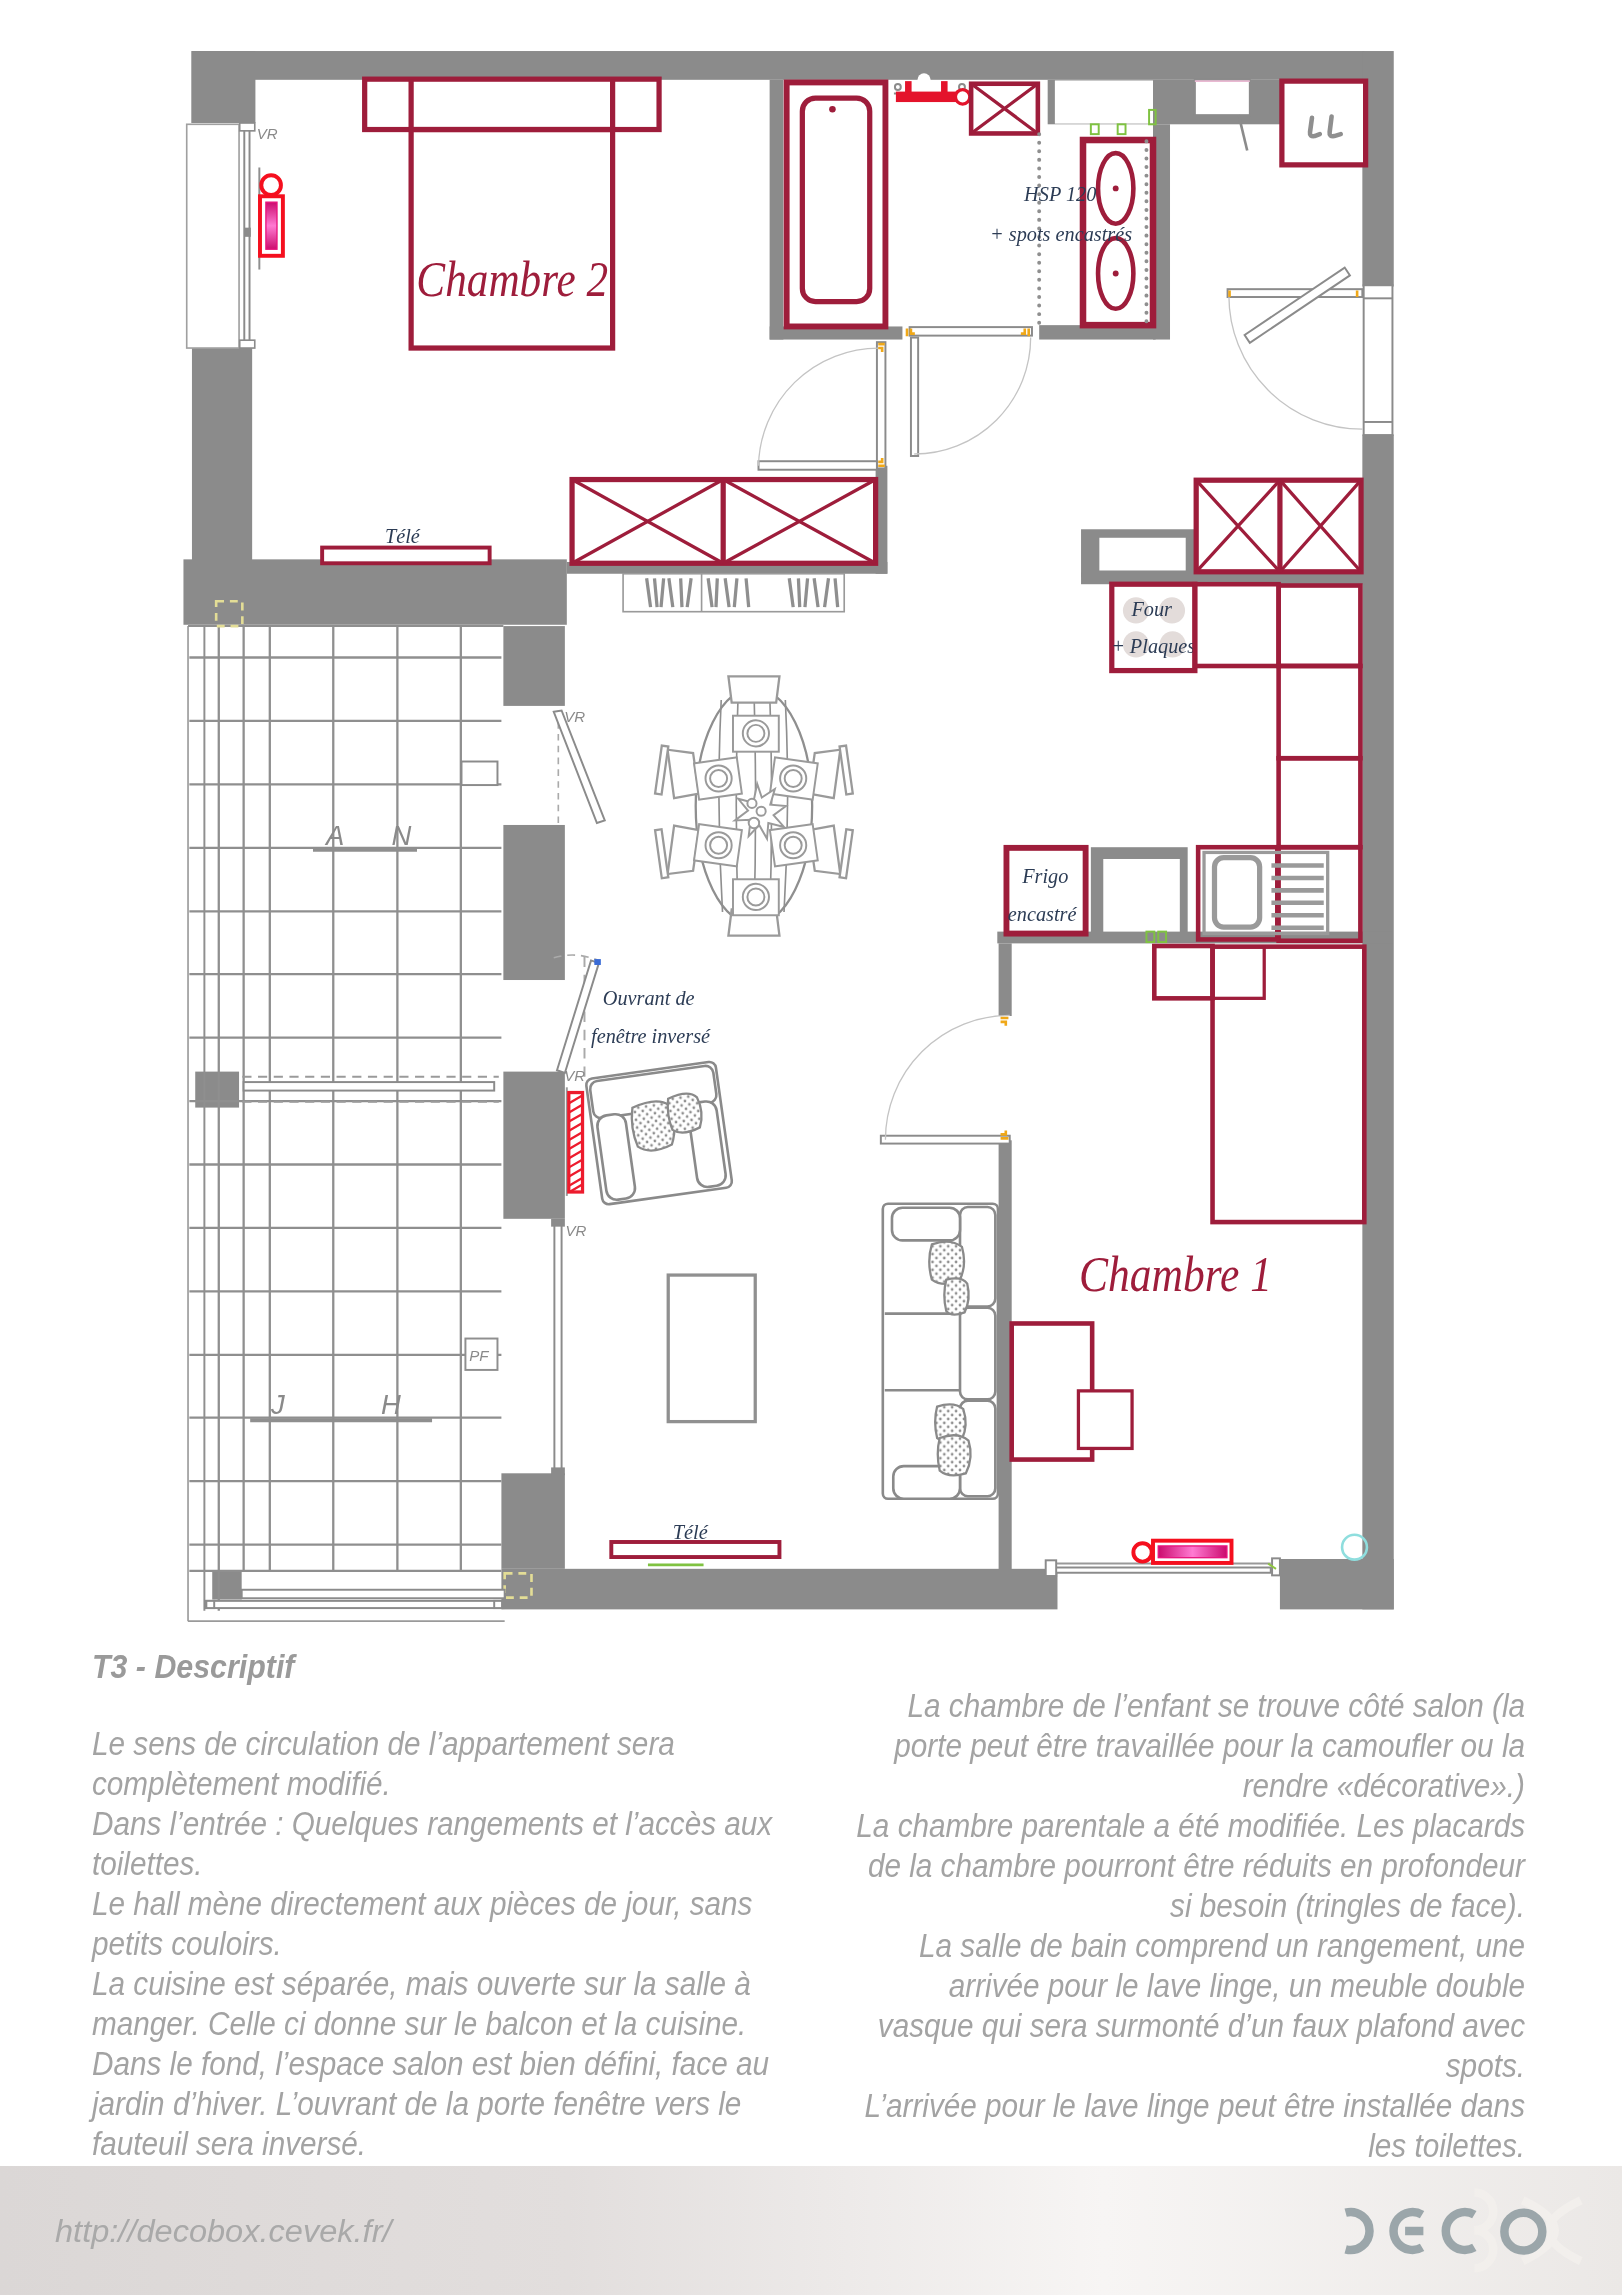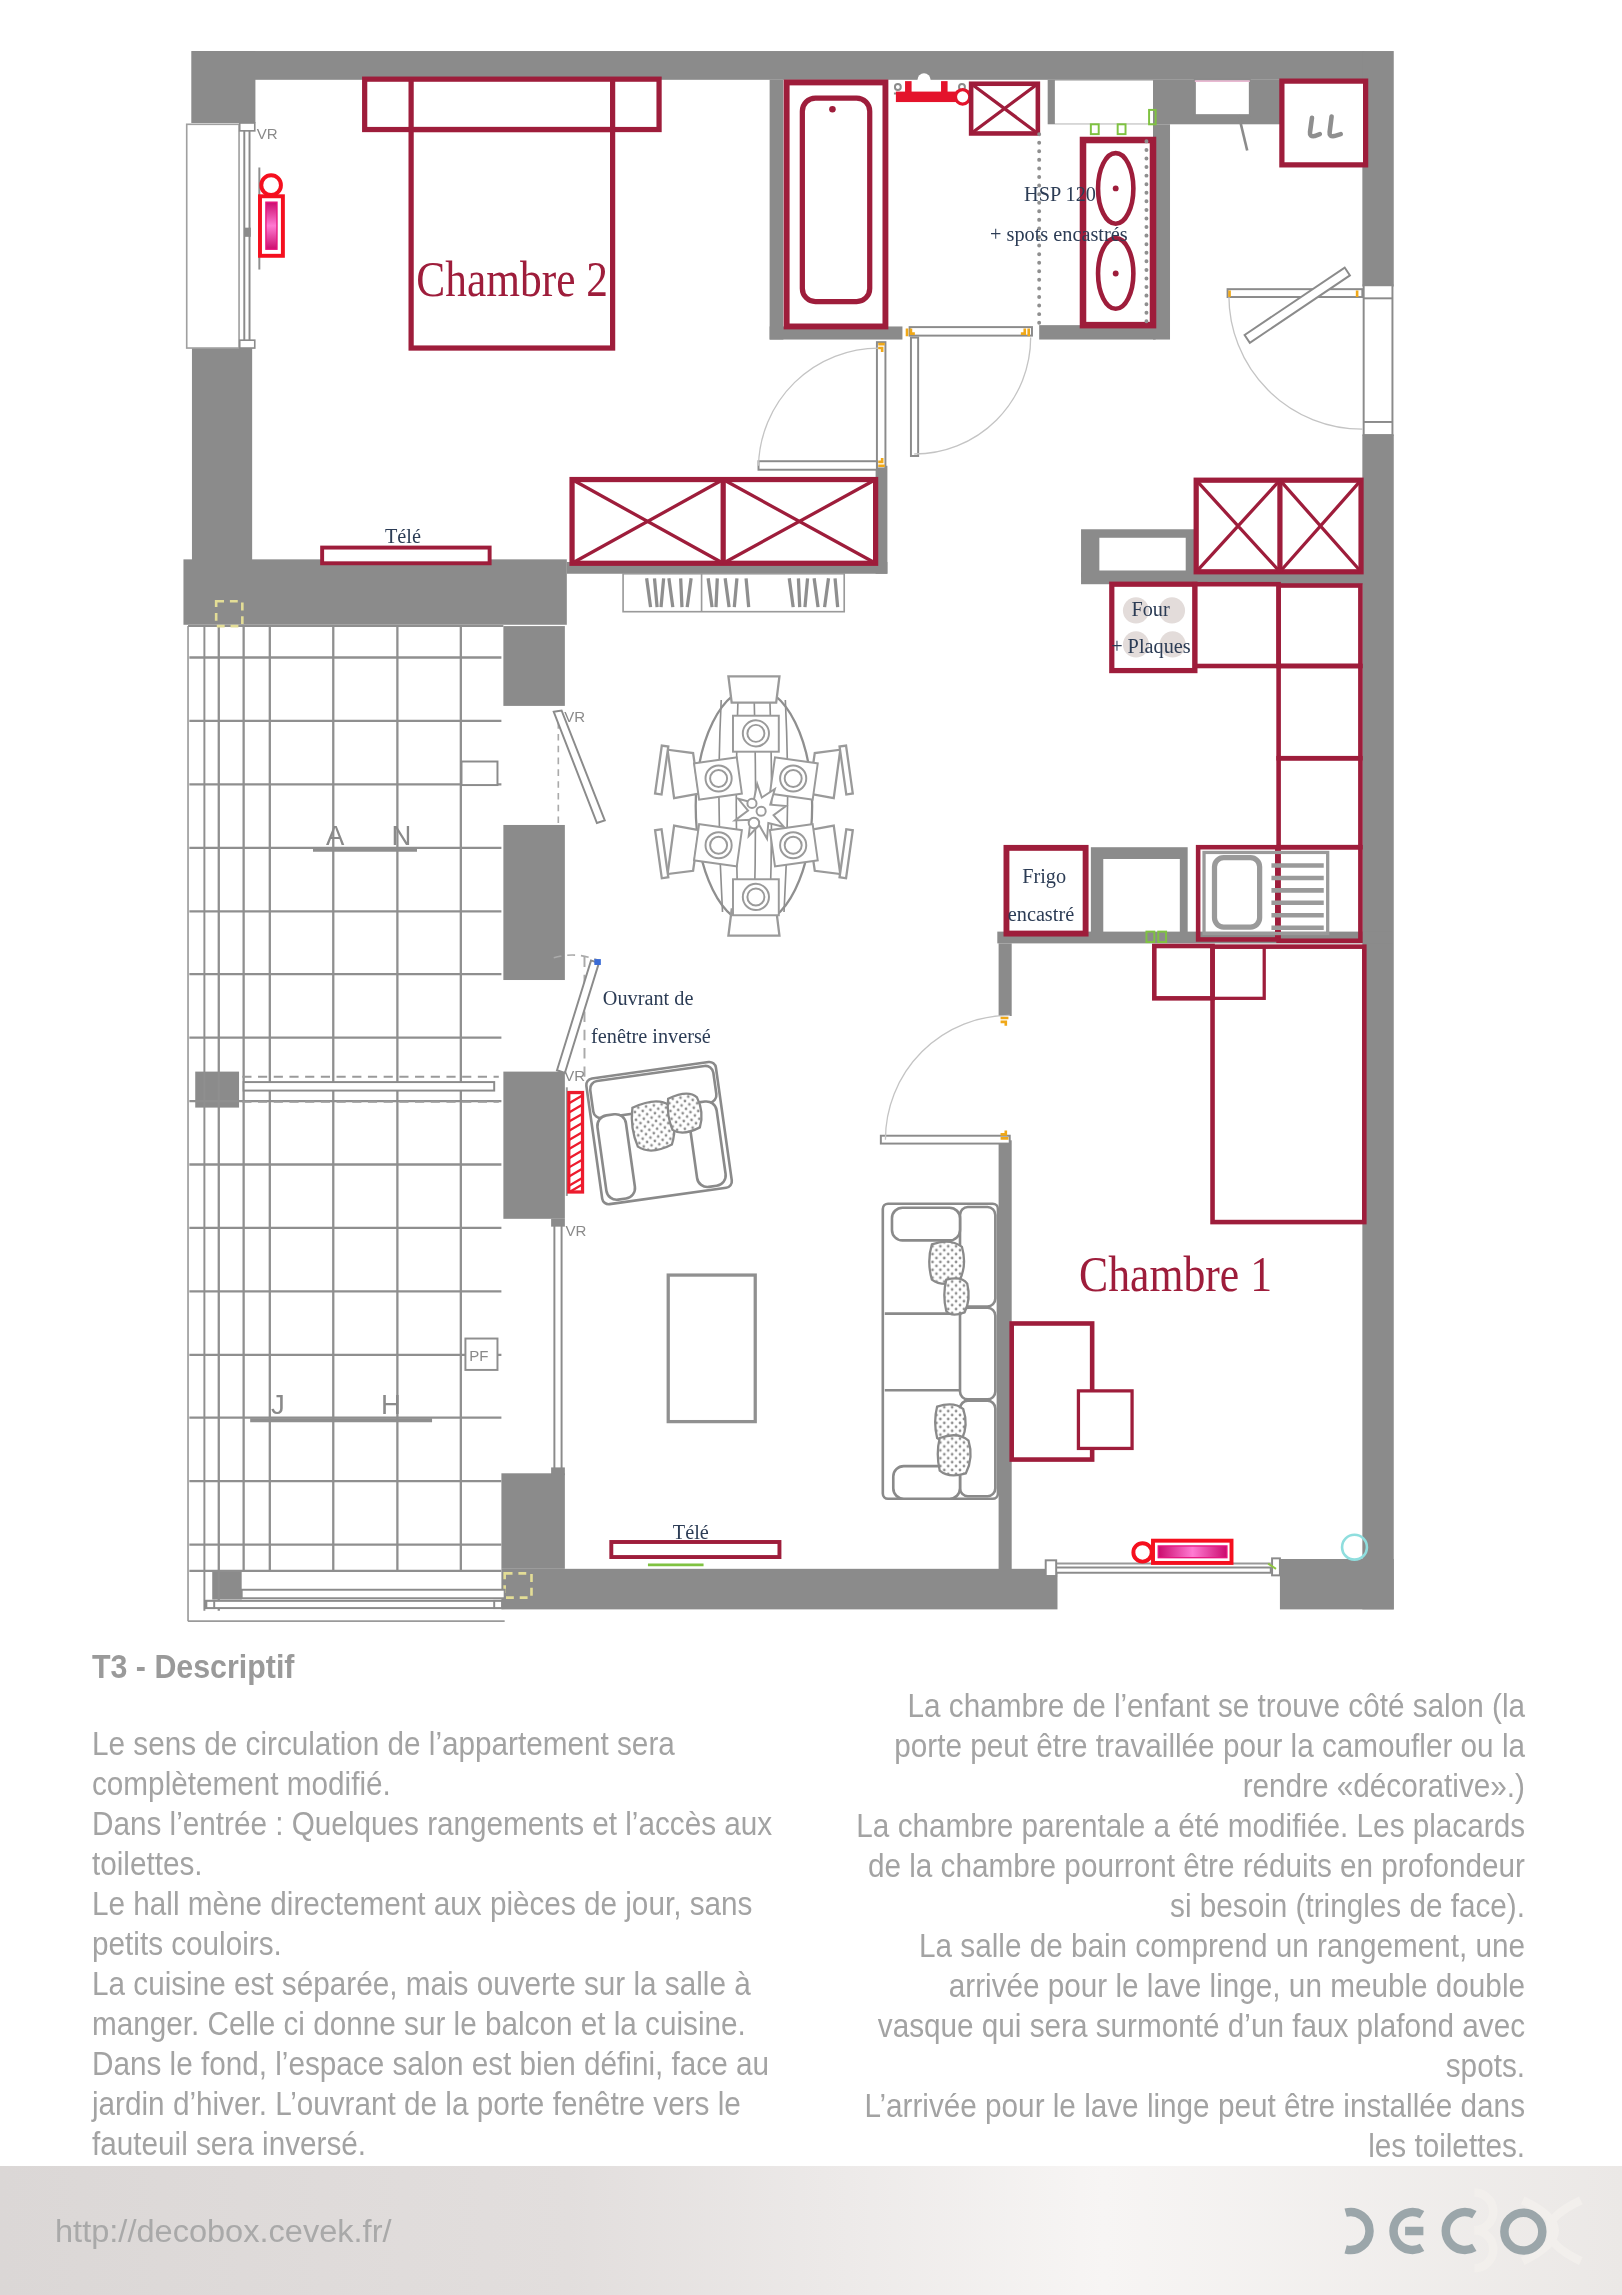--- a/index.html
+++ b/index.html
@@ -1,16 +1,16 @@
 <!DOCTYPE html>
 <html style="font-size:10.5px"><head>
 <meta charset="utf-8">
 <style>
 html,body{margin:0;padding:0;background:#fff;}
-.page{position:relative;width:1623px;height:2295px;background:#ffffff;overflow:hidden;font-family:"Liberation Sans",sans-serif;}
+.page{position:relative;width:1623px;height:2295px;background:#ffffff;overflow:hidden;font-family:"Liberation Sans",sans-serif;font-style:italic;}
 svg{position:absolute;left:0;top:0;}
 .w{fill:#8b8b8b;}
 .nv{font-family:"Liberation Serif",serif;font-size:31px;fill:#2c3c55;}
 .rm{font-family:"Liberation Serif",serif;font-size:76px;fill:#9e1d3b;}
 .vr{font-family:"Liberation Sans",sans-serif;font-size:23px;fill:#8a8a8a;}
 .bl{font-family:"Liberation Sans",sans-serif;font-size:42px;fill:#8a8a8a;}
 .descL{position:absolute;left:92px;top:1724px;width:805px;font-size:33px;line-height:40px;color:#a3a3a3;transform:scaleX(0.90);transform-origin:left top;white-space:nowrap;}
 .descT{position:absolute;left:92px;top:1648px;font-size:33px;font-weight:bold;color:#9a9a9a;transform:scaleX(0.92);transform-origin:left top;white-space:nowrap;}
 .descR{position:absolute;right:98px;top:1686px;width:982px;font-size:33px;line-height:40px;color:#a3a3a3;transform:scaleX(0.90);transform-origin:right top;text-align:right;white-space:nowrap;}
 .footer{position:absolute;left:0;top:2166px;width:1623px;height:130px;background:linear-gradient(90deg,#dbd7d6 0%,#e2dedd 35%,#f7f5f4 68%,#ebe8e6 100%);}

